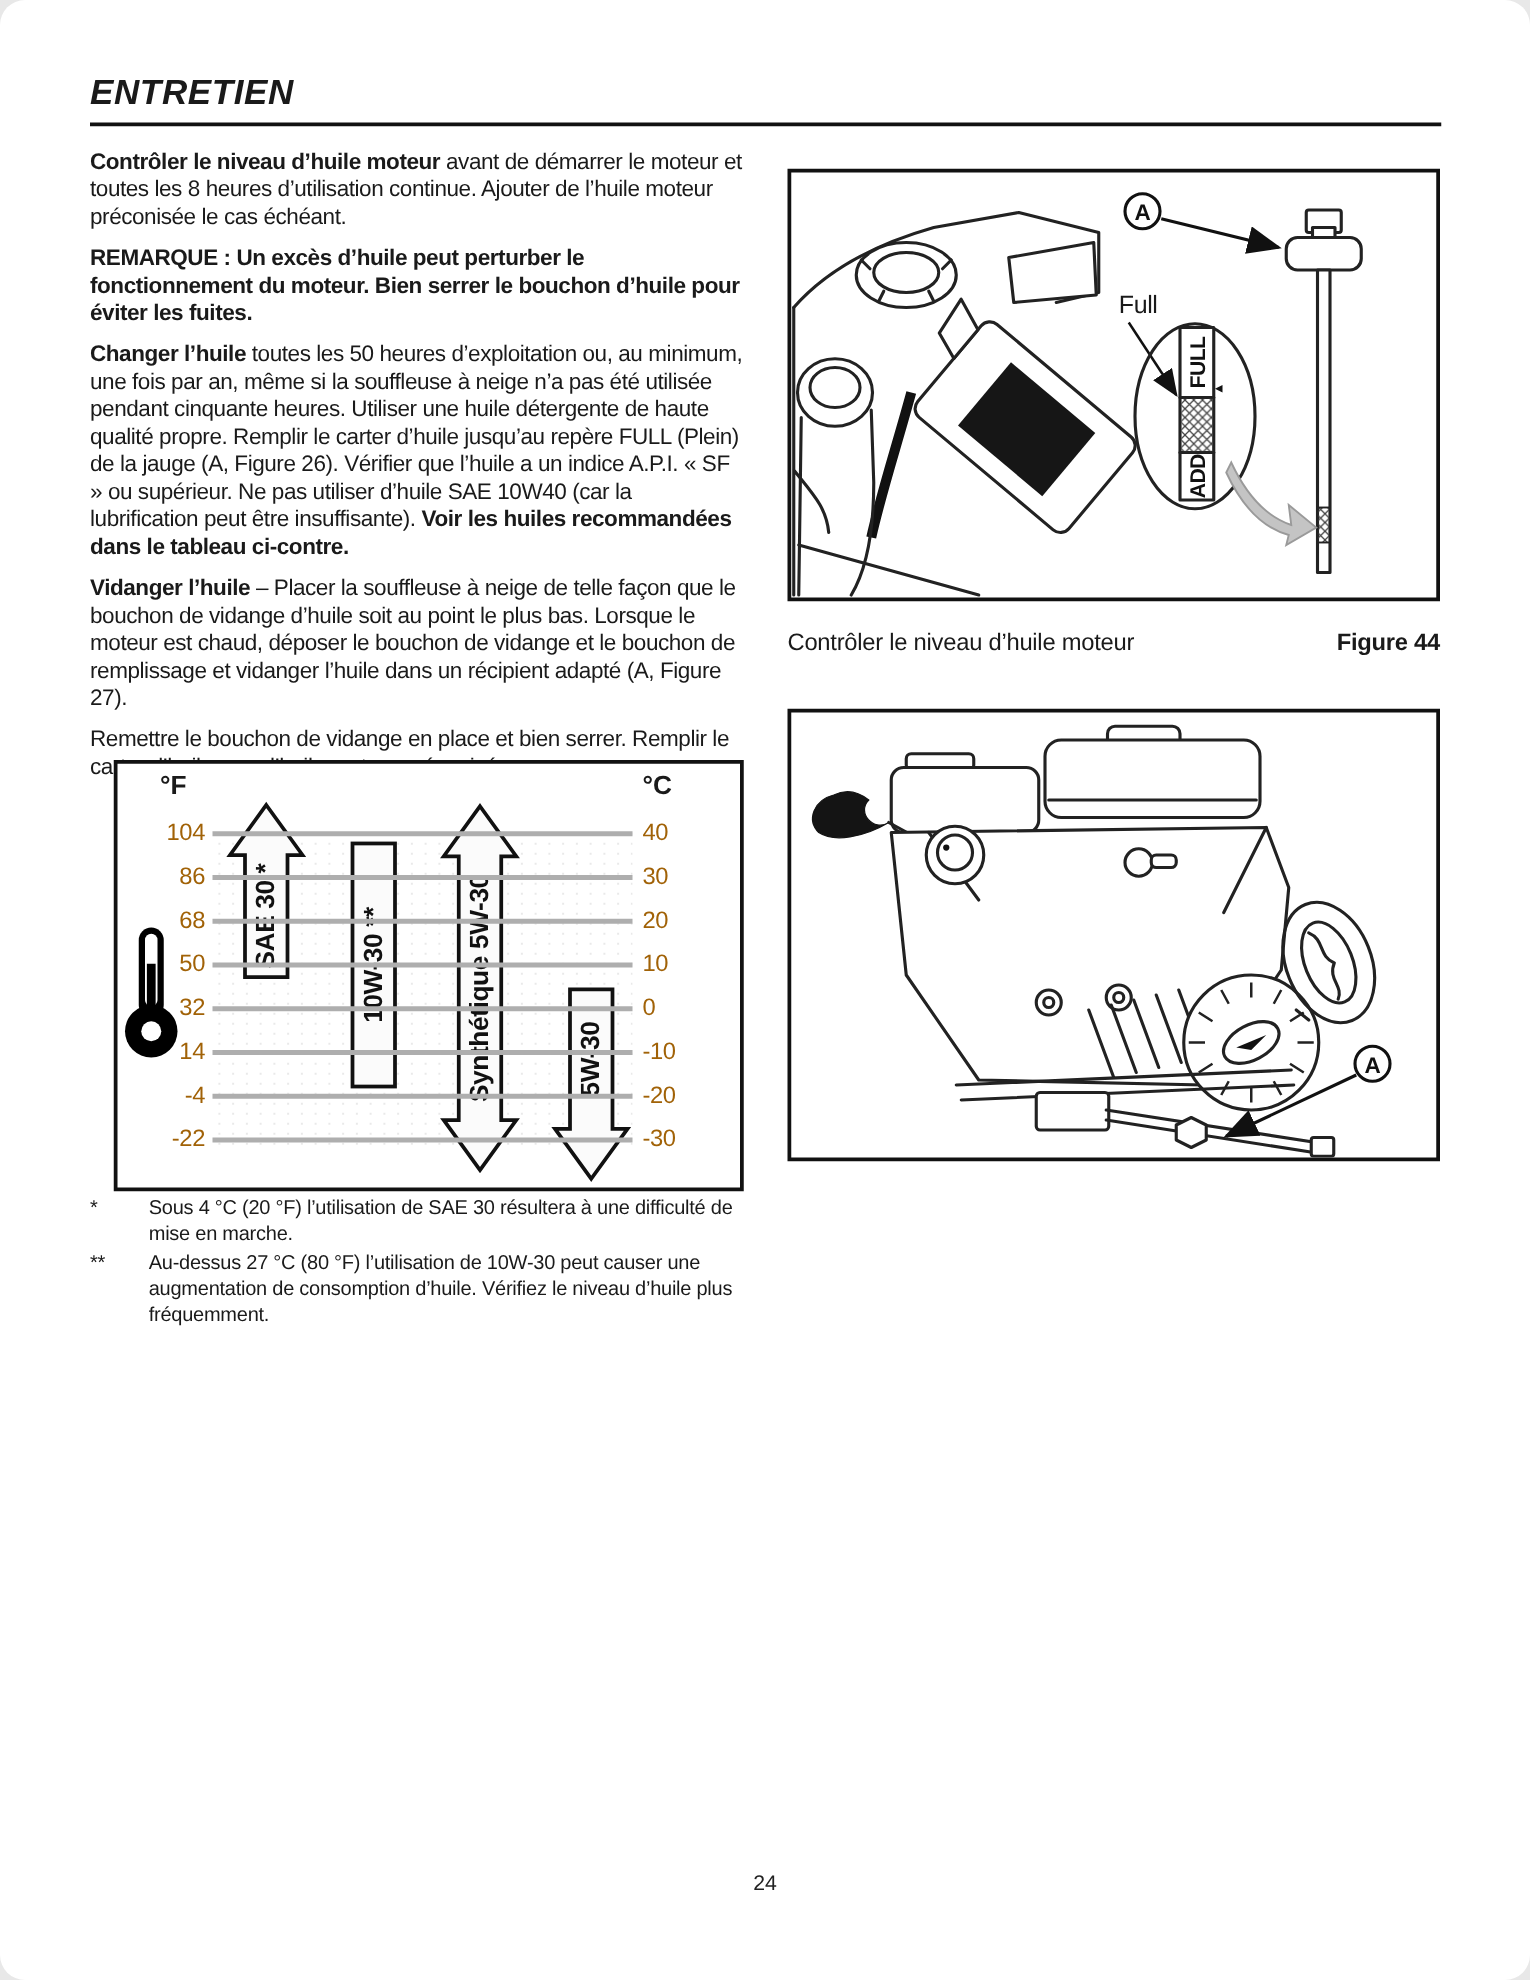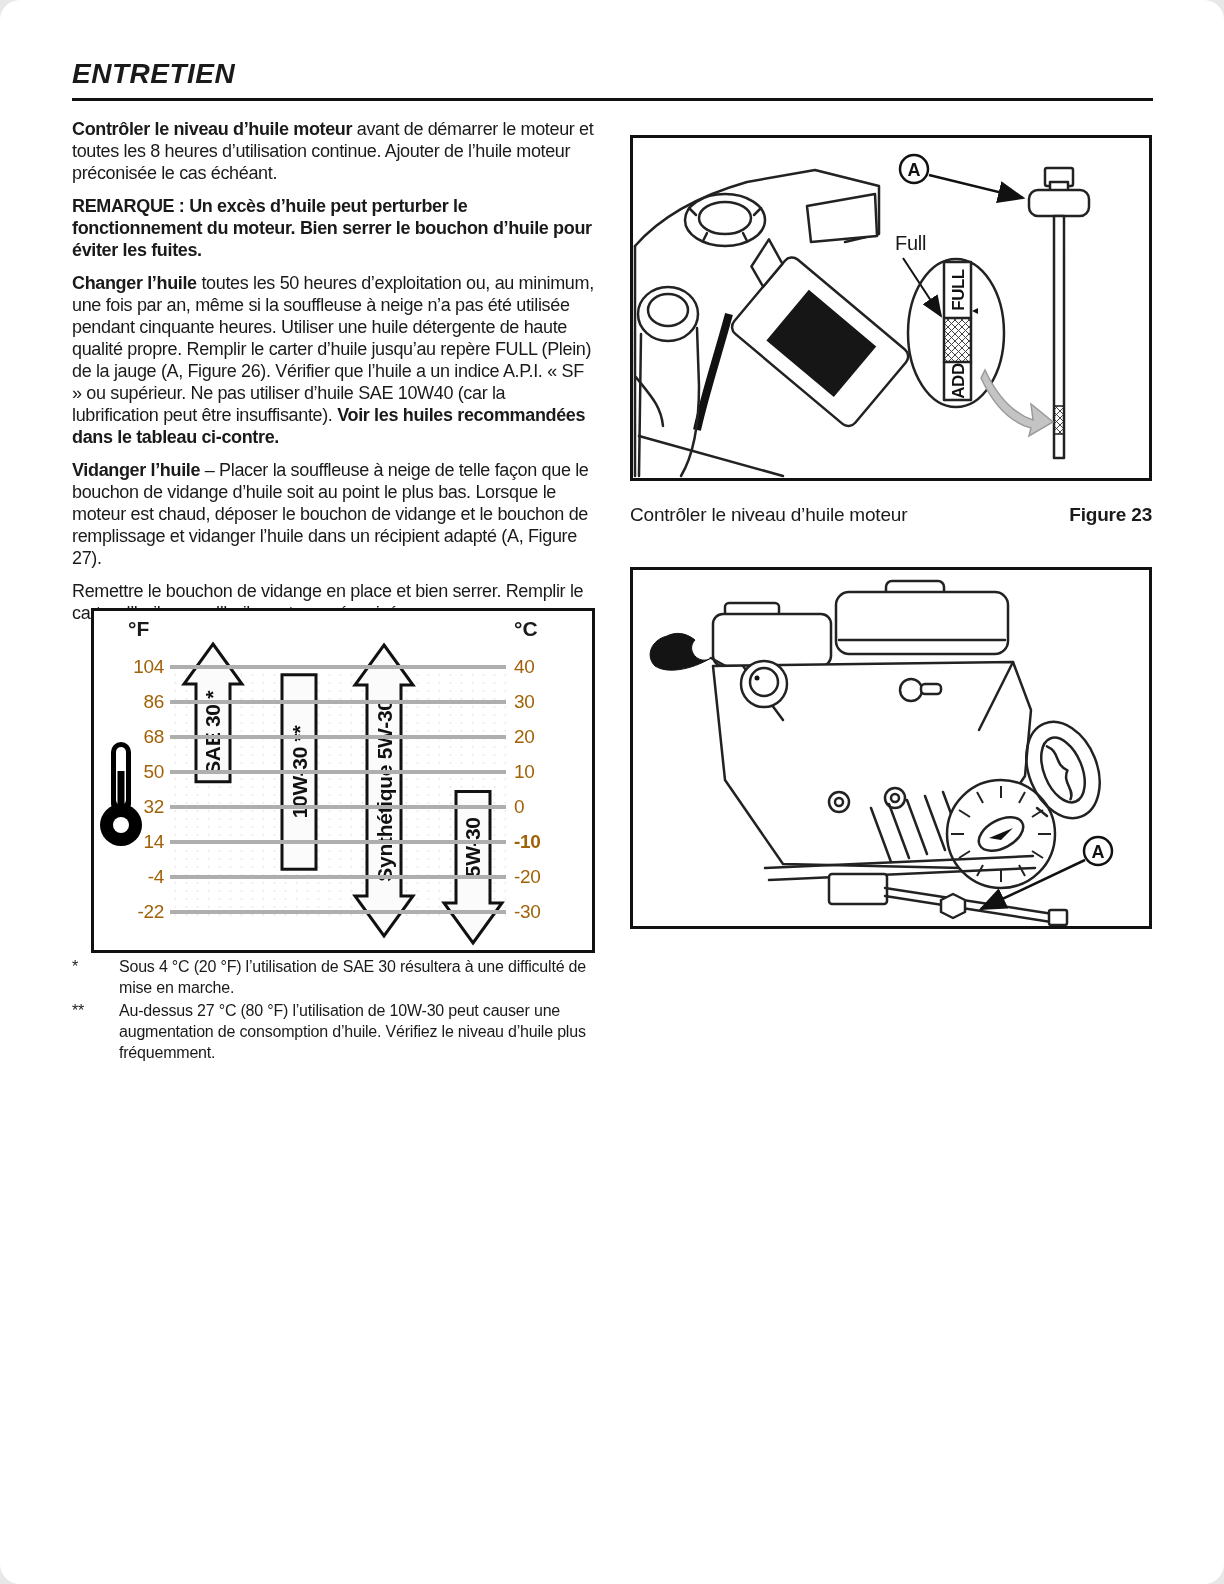--- a/index.html
+++ b/index.html
@@ -124,21 +124,21 @@
         <div class="tick tick-f" style="top: 115px;">68</div>
         <div class="tick tick-c" style="top: 115px;">20</div>
         <div class="gridline" style="top: 159px;"></div>
         <div class="tick tick-f" style="top: 150px;">50</div>
         <div class="tick tick-c" style="top: 150px;">10</div>
         <div class="gridline" style="top: 194px;"></div>
         <div class="tick tick-f" style="top: 185px;">32</div>
         <div class="tick tick-c" style="top: 185px;">0</div>
         <div class="gridline" style="top: 229px;"></div>
         <div class="tick tick-f" style="top: 220px;">14</div>
-        <div class="tick tick-c" style="top: 220px; font-weight: bold;">-10</div>
+        <div class="tick tick-c" style="top: 220px;">-10</div>
         <div class="gridline" style="top: 264px;"></div>
         <div class="tick tick-f" style="top: 255px;">-4</div>
         <div class="tick tick-c" style="top: 255px;">-20</div>
         <div class="gridline" style="top: 299px;"></div>
         <div class="tick tick-f" style="top: 290px;">-22</div>
         <div class="tick tick-c" style="top: 290px;">-30</div>
       </div>
   </div>
 
   <div class="footnotes">
@@ -205,21 +205,21 @@
         <rect x="312" y="181" width="25" height="42" fill="url(#xh)"></rect>
         <text class="dipstick-mark" transform="rotate(-90 325 152)" x="325" y="158">FULL</text>
         <text class="dipstick-mark" transform="rotate(-90 325 243)" x="325" y="249">ADD</text>
         <path d="M345,170 L339,173 L345,176 Z" fill="#111"></path>
         <path d="M352,232 C366,262 382,276 400,282 L398,266 L420,284 L396,298 L398,290 C376,284 360,266 348,240 Z" fill="#c4c4c4" stroke="#9a9a9a" stroke-width="1.5"></path>
       </g>
     </svg>
   </div>
   <div class="fig-caption cap26">
     <span>Contrôler le niveau d’huile moteur</span>
-    <span class="fig-number">Figure 23</span>
+    <span class="fig-number">Figure 44</span>
   </div>
 
   <div class="figure-box fig27">
     <svg width="516" height="356" viewBox="0 0 516 356">
       <g>
 
         <rect class="line-art-fill" x="253" y="11" width="58" height="20" rx="6"></rect>
         <rect class="line-art-fill" x="203" y="22" width="172" height="62" rx="13"></rect>
         <path class="line-art" d="M206,70 L372,70"></path>
 
@@ -267,13 +267,14 @@
 
         <path class="line-art-fill" d="M308,330 L320,324 L332,330 L332,342 L320,348 L308,342 Z"></path>
       </g>
 
       <circle class="callout-circle" cx="465" cy="281" r="14"></circle>
       <text class="callout-text" x="465" y="282">A</text>
       <line x1="452" y1="290" x2="348" y2="339" stroke="#111" stroke-width="2.5" marker-end="url(#ah)"></line>
     </svg>
   </div>
 
+  <div class="page-number">24</div>
 </div>
 
 </body></html>

